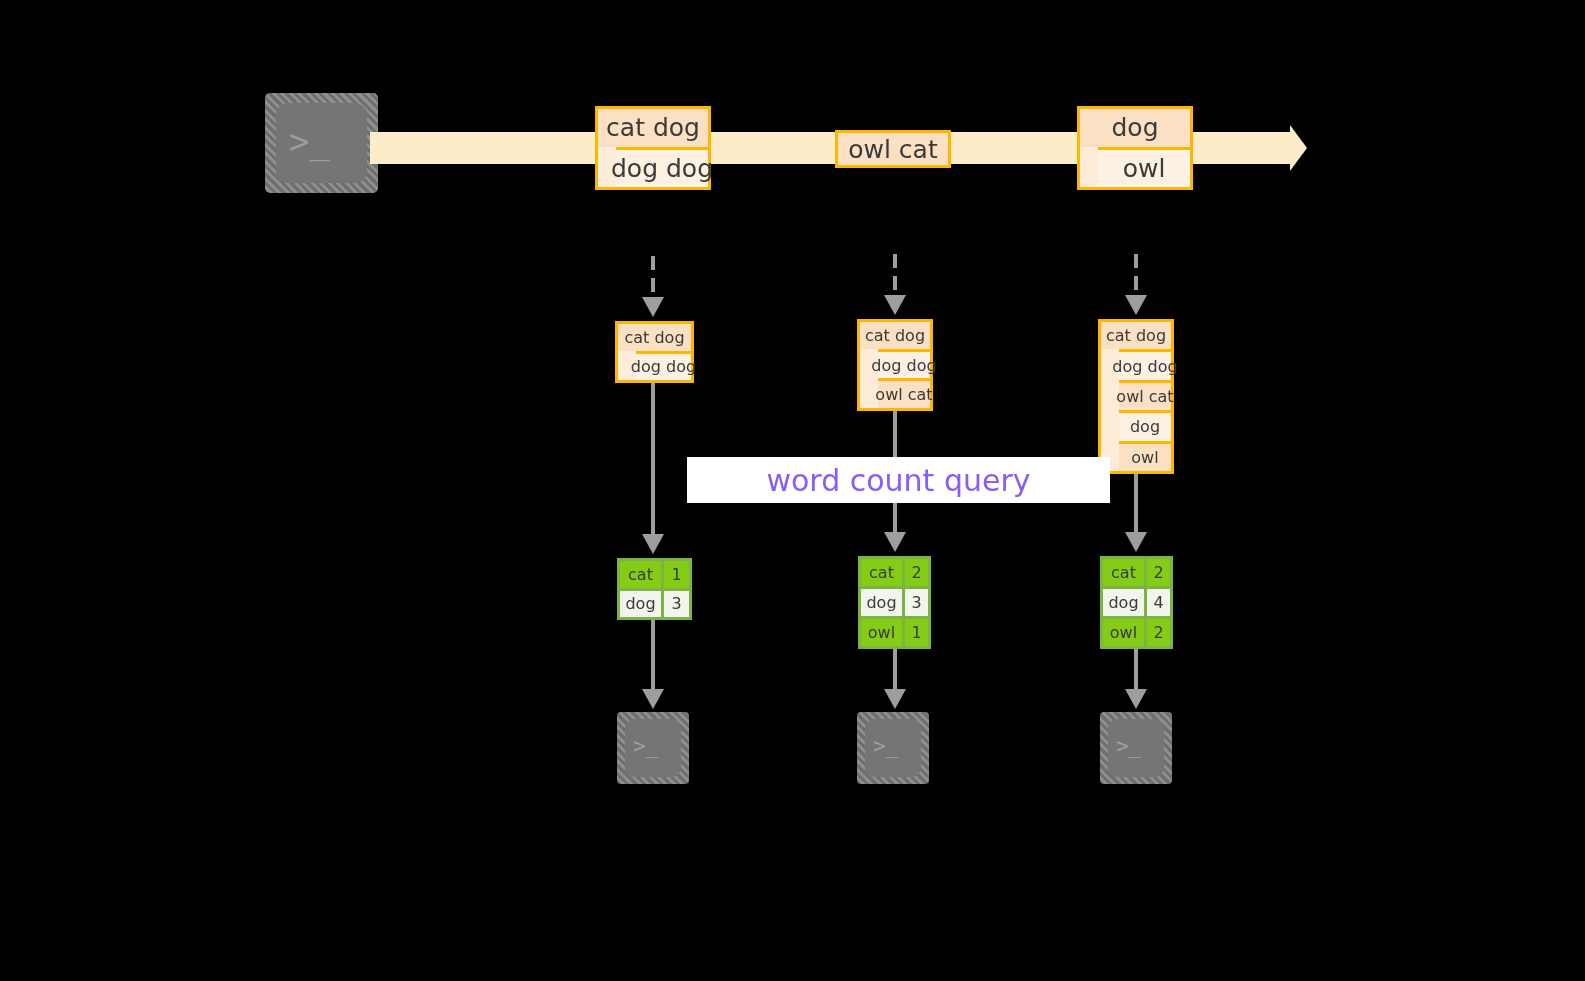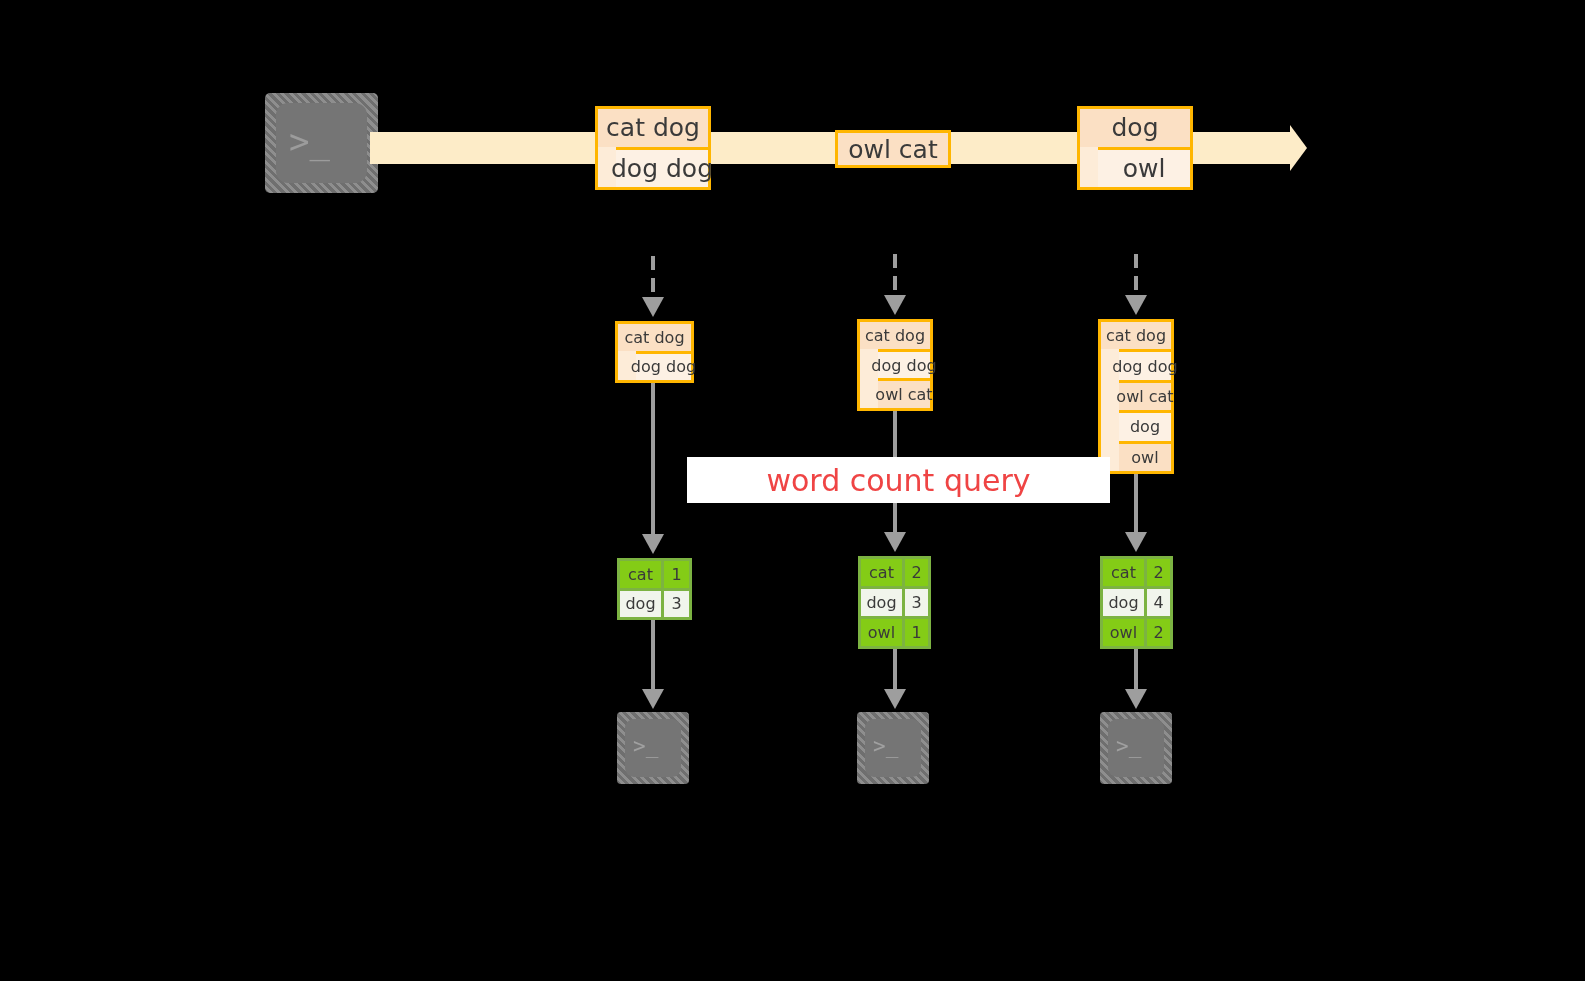--- a/index.html
+++ b/index.html
@@ -186,21 +186,21 @@
     position: absolute;
     left: 687px; top: 457px;
     width: 423px; height: 46px;
     background: #ffffff;
     display: flex;
     align-items: center;
     justify-content: center;
   }
   .query-band span {
     font-size: 30px;
-    color: #ef4444;
+    color: #8b5cf6;
     white-space: nowrap;
   }
 </style>
 </head>
 <body>
 
 <div class="canvas">
 
   <div class="term term-big">
     <div class="term-inner">

